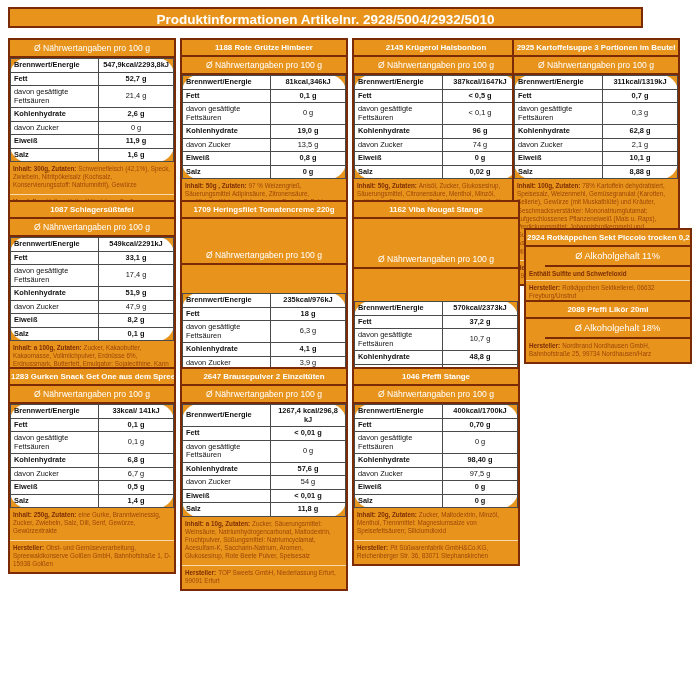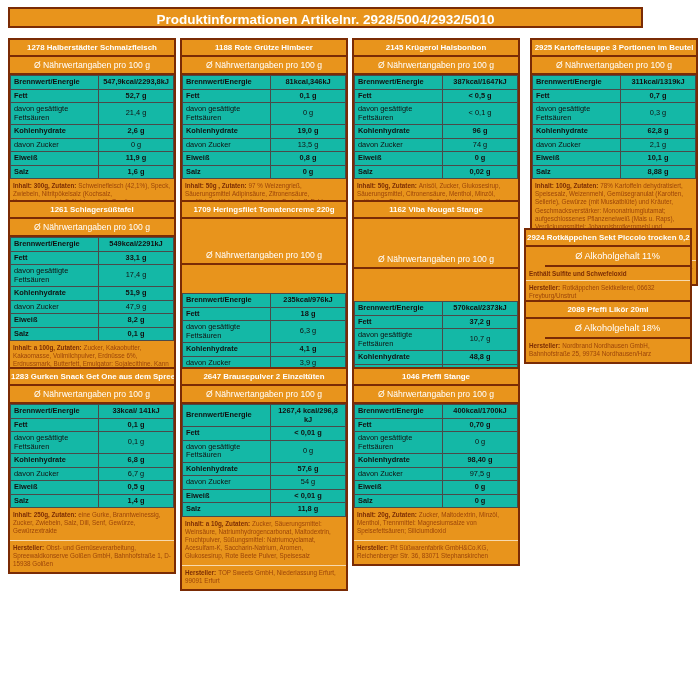--- a/index.html
+++ b/index.html
@@ -26,21 +26,21 @@
   }
   .card-title{
     color:#fff;font-weight:bold;font-size:7.9px;text-align:center;
     padding:3px 1px;border-bottom:2px solid var(--border);
     white-space:nowrap;overflow:hidden;
   }
   .card-sub{
     color:#fff;font-size:8.6px;text-align:center;
     padding:3px 1px;border-bottom:2px solid var(--border);
   }
-  table.nutri{width:100%;border-collapse:collapse;background:#14b8a6;}
+  table.nutri{width:100%;border-collapse:collapse;background:#ffffff;border-radius:17px;}
   table.nutri td{
     border:1px solid #4a4a4a;font-size:7.4px;color:#111;
     padding:2px 3px;line-height:1.15;
   }
   table.nutri td.val{text-align:center;width:46%;}
   table.nutri tr.b td{font-weight:bold;}
   .zutaten{
     background:var(--orange);color:var(--ink);
     font-size:6.3px;line-height:1.3;padding:3px 3px 4px;flex:1;
   }
@@ -55,21 +55,20 @@
   .alc .card-sub{font-size:9.2px;padding:4px 1px;margin-left:19px;}
   .alc .zutaten{padding:3px 3px 2px;}
 </style>
 </head>
 <body>
 
 <div id="sheet">
   <div class="title-bar">Produktinformationen Artikelnr. 2928/5004/2932/5010</div>
   <div id="cards-layer">
       <div class="card" style="left: 8px; top: 38px; min-height: 159px;">
-    <div class="card-title">1278 Halberstädter Schmalzfleisch</div>
     <div class="card-sub">Ø Nährwertangaben pro 100 g</div>
     <table class="nutri">
           <tbody>
             <tr class="b">
               <td>Brennwert/Energie</td>
               <td class="val">547,9kcal/2293,8kJ</td>
             </tr>
             <tr class="b">
               <td>Fett</td>
               <td class="val">52,7 g</td>
@@ -180,21 +179,21 @@
             </tr>
           </tbody>
         </table>
     <div class="zutaten">
       <span class="lbl">Inhalt: 50g, Zutaten:</span><span>Anisöl, Zucker, Glukosesirup, Säuerungsmittel, Citronensäure, Menthol, Minzöl, natürliches Birnenaroma, Salbeiöl, Latschenkieferöl, Thymianöl, chinesisches Kampferöl, Verdickungsmittel Gummi arabicum</span>
     </div>
     <div class="hersteller">
       <span class="lbl">Hersteller:</span><span>MCM Klosterfrau Vertriebsgesellschaft, Gereonsmühlengasse 1-11, 50670 Köln</span>
     </div>
   </div>
-      <div class="card" style="left: 530px; top: 38px; min-height: 182px; justify-content: center;">
+      <div class="card" style="left: 512px; top: 38px; min-height: 182px; justify-content: center;">
     <div class="card-title">2925 Kartoffelsuppe 3 Portionen im Beutel</div>
     <div class="card-sub">Ø Nährwertangaben pro 100 g</div>
     <table class="nutri">
           <tbody>
             <tr class="b">
               <td>Brennwert/Energie</td>
               <td class="val">311kcal/1319kJ</td>
             </tr>
             <tr class="b">
               <td>Fett</td>
@@ -223,21 +222,21 @@
           </tbody>
         </table>
     <div class="zutaten">
       <span class="lbl">Inhalt: 100g, Zutaten:</span><span>78% Kartoffeln dehydratisiert, Speisesalz, Weizenmehl, Gemüsegranulat (Karotten, Sellerie), Gewürze (mit Muskatblüte) und Kräuter, Geschmacksverstärker: Mononatriumglutamat; aufgeschlossenes Pflanzeneiweiß (Mais u. Raps), Verdickungsmittel: Johannisbrotkernmehl und Guarkernmehl; Kartoffelstärke, Antioxidationsmittel Ascorbinsäure; Aroma, Raucharoma. Kann Spuren von Milchbestandteilen enthalten.</span>
     </div>
     <div class="hersteller">
       <span class="lbl">Hersteller:</span><span>Mecklenburger Kartoffelveredlung GmbH, D-19230 Hagenow</span>
     </div>
   </div>
       <div class="card" style="left: 8px; top: 200px; min-height: 160px;">
-    <div class="card-title">1261 Schlagersüßtafel</div>
+    <div class="card-title">1087 Schlagersüßtafel</div>
     <div class="card-sub">Ø Nährwertangaben pro 100 g</div>
     <table class="nutri">
           <tbody>
             <tr class="b">
               <td>Brennwert/Energie</td>
               <td class="val">549kcal/2291kJ</td>
             </tr>
             <tr class="b">
               <td>Fett</td>
               <td class="val">33,1 g</td>

